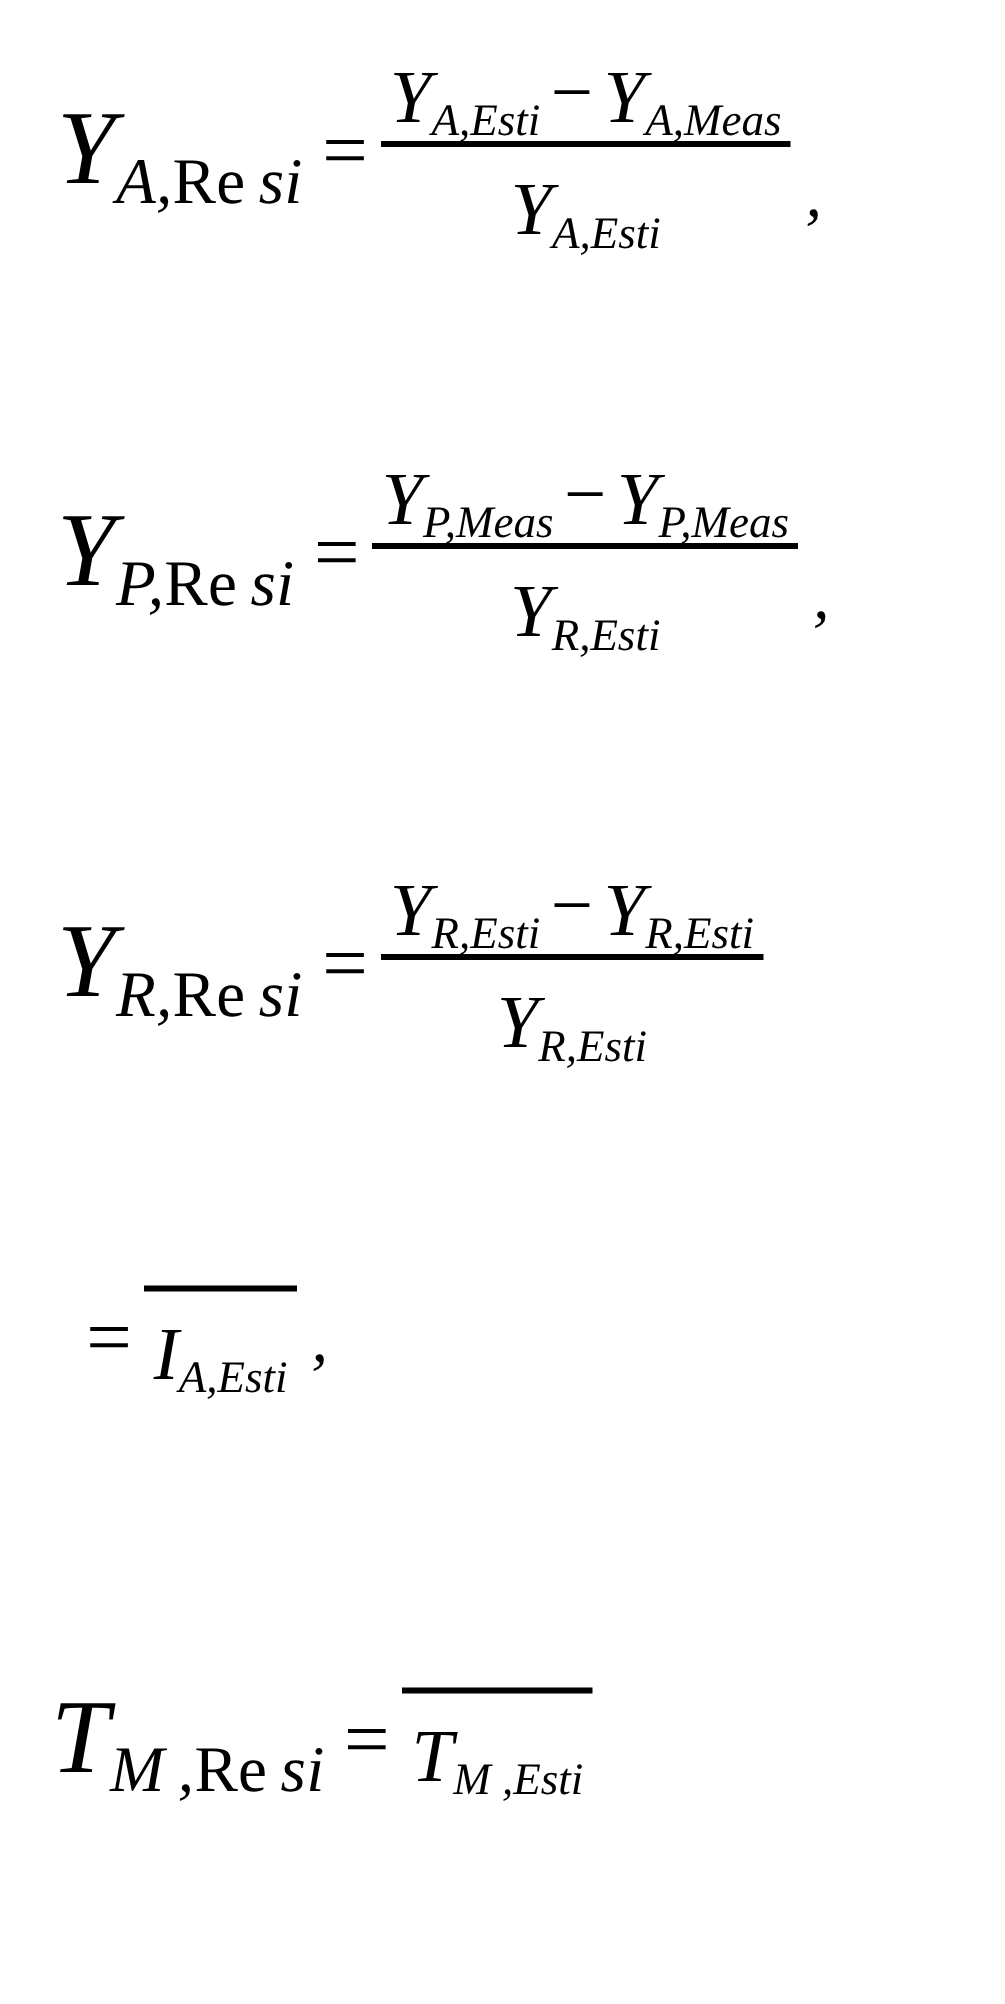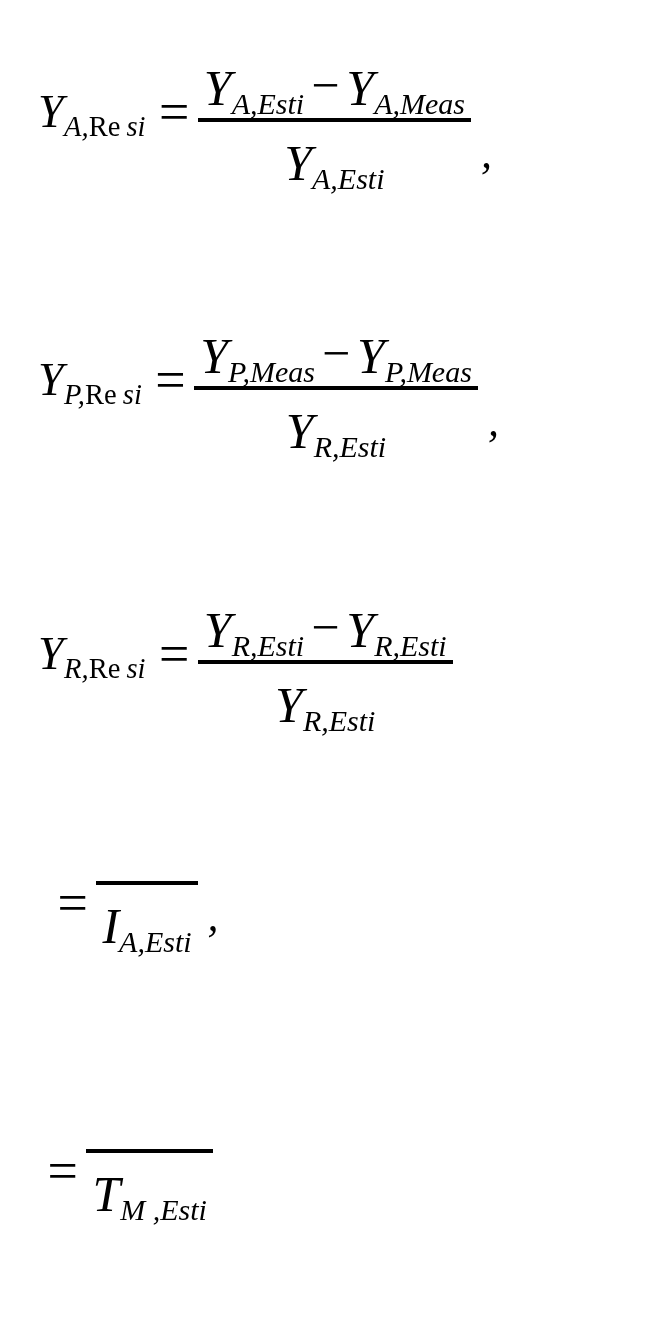--- a/index.html
+++ b/index.html
@@ -33,21 +33,21 @@
     display: flex;
     flex-direction: row;
     align-items: center;
     justify-content: flex-start;
   }
 
   
   .lhs {
     display: inline-block;
     white-space: nowrap;
-    font-size: 46px;
+    font-size: 70px;
     font-style: italic;
     line-height: 1;
     position: relative;
     top: -2px;
   }
   .lhs .var {
     font-style: italic;
   }
   .lhs .sub {
     font-size: 0.62em;
@@ -75,21 +75,20 @@
   }
 
   
   .fraction {
     display: inline-flex;
     flex-direction: column;
     align-items: center;
     justify-content: center;
     line-height: 1;
     position: relative;
-    margin-top: 24px;
   }
   .numer, .denom {
     white-space: nowrap;
     font-size: 50px;
     font-style: italic;
     line-height: 1.06;
     display: block;
     text-align: center;
   }
   .numer {
@@ -166,20 +165,21 @@
     </div>
     <div class="equation-row" style="top: 856px; padding-left: 44px;">
       <span class="eq-sign">=</span>
       <span class="fraction">
         <span class="frac-bar"></span>
         <span class="denom"><span><span class="var">I</span><span class="sub">A,Esti</span></span></span>
       </span>
       <span class="tail-comma">,</span>
     </div>
     <div class="equation-row" style="top: 1124px; padding-left: 34px;">
+      <span class="lhs"><span class="var">T</span><span class="sub"><span class="ital">M</span> <span class="ital">,</span><span class="roman">Re</span> <span class="ital">si</span></span></span>
       <span class="eq-sign">=</span>
       <span class="fraction">
         <span class="frac-bar"></span>
         <span class="denom"><span><span class="var">T</span><span class="sub">M ,Esti</span></span></span>
       </span>
       <span class="tail-comma empty"></span>
     </div>
   </div>
 
 </body></html>

